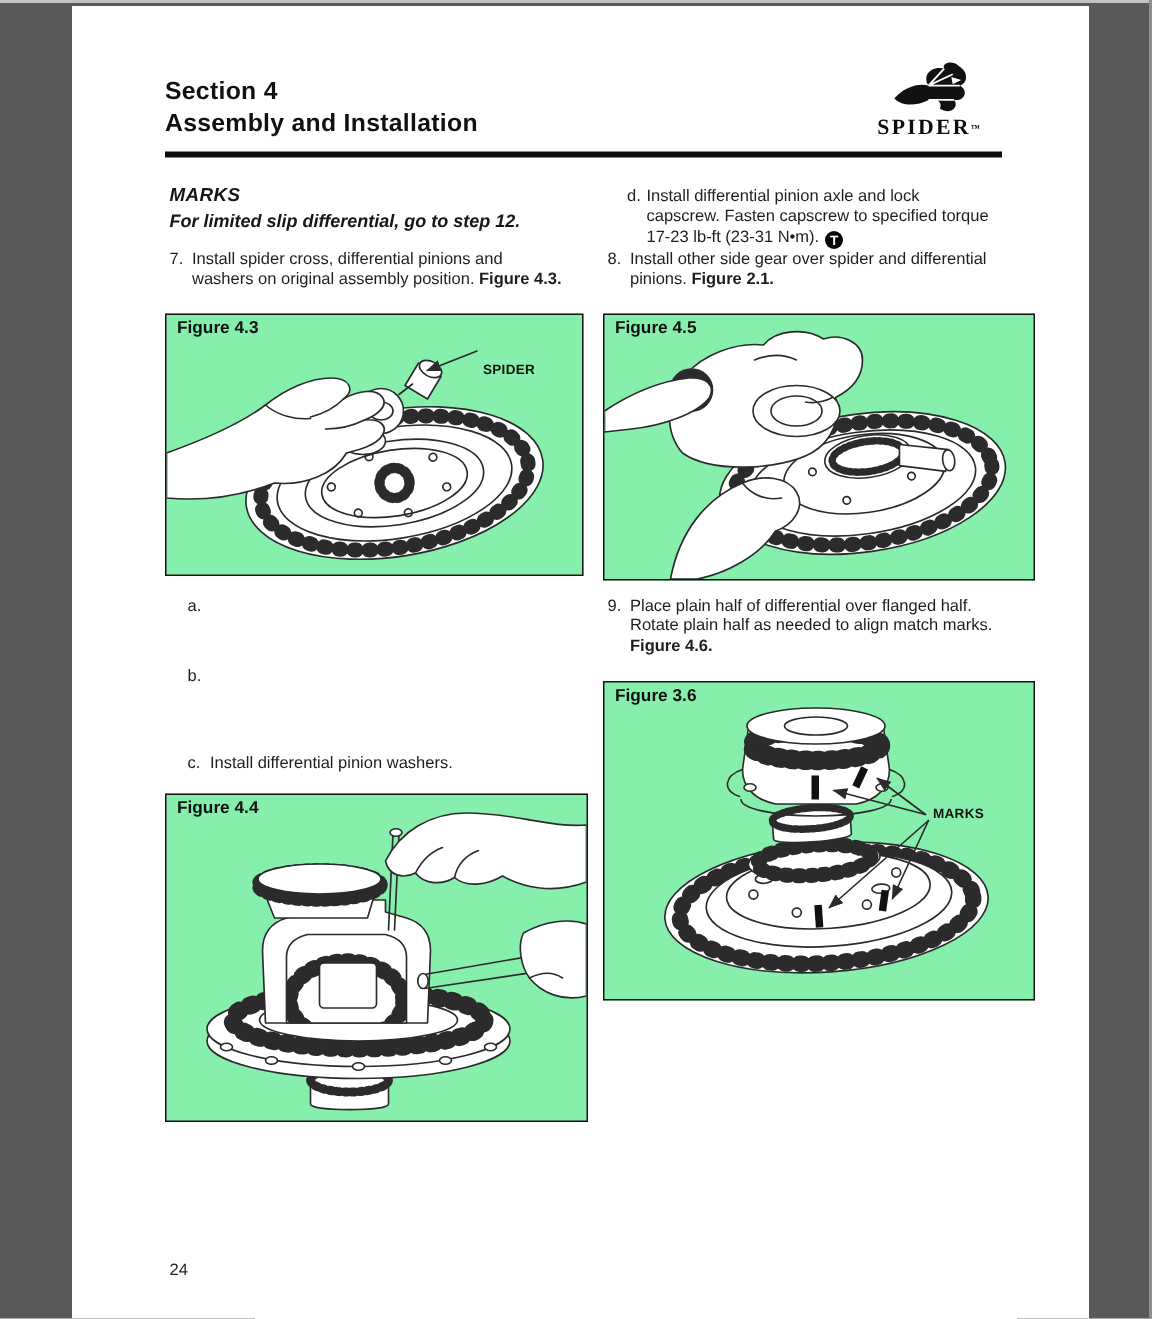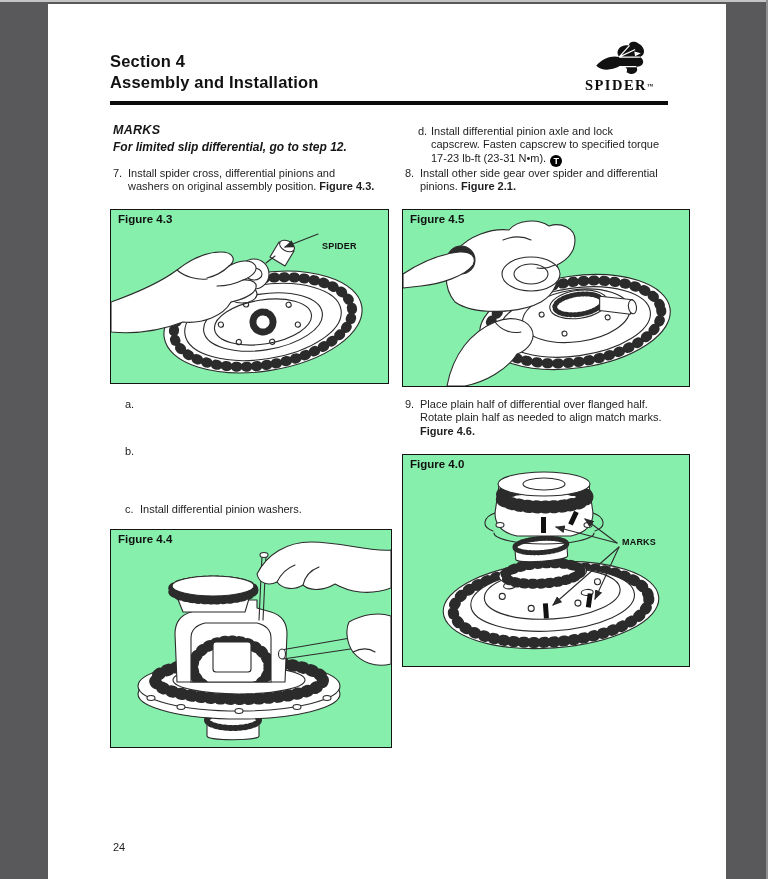--- a/index.html
+++ b/index.html
@@ -233,21 +233,21 @@
 
         <path d="M170,120 L280,101 M172,129 L280,113"></path>
         <ellipse cx="171" cy="124" rx="3.5" ry="5" fill="#fff"></ellipse>
         <path d="M238,92 C252,84 268,82 280,86 L280,134 C264,138 250,132 242,122 C236,114 234,100 238,92 Z" fill="#fff"></path>
         <path d="M242,122 C250,118 258,118 264,122"></path>
       </g>
     </svg>
   </div>
 
   <div class="figbox" style="left:354px;top:450px;width:286px;height:211px;">
-    <span class="figlabel">Figure 4.0</span>
+    <span class="figlabel">Figure 3.6</span>
     <span class="callout" style="left:219px;top:82px;">MARKS</span>
     <svg width="286" height="211" viewBox="0 0 286 211">
       <defs>
         <marker id="ah46" markerWidth="9" markerHeight="7" refX="8" refY="3.5" orient="auto">
             <path d="M0,0 L9,3.5 L0,7 Z" fill="#2b2b2b"></path>
           </marker>
       </defs>
       <g stroke="#2b2b2b" stroke-width="1.1" fill="none" stroke-linecap="round" stroke-linejoin="round">
 
         <g transform="rotate(-4 148 150)">

